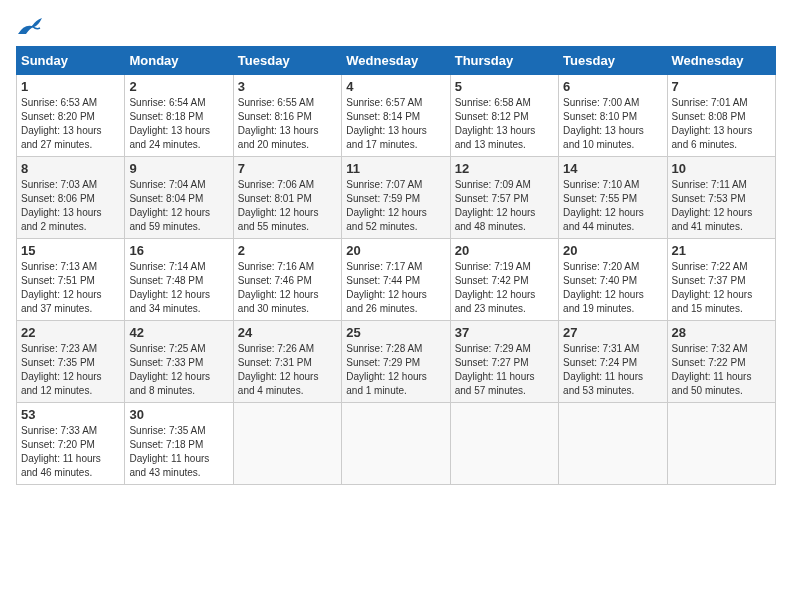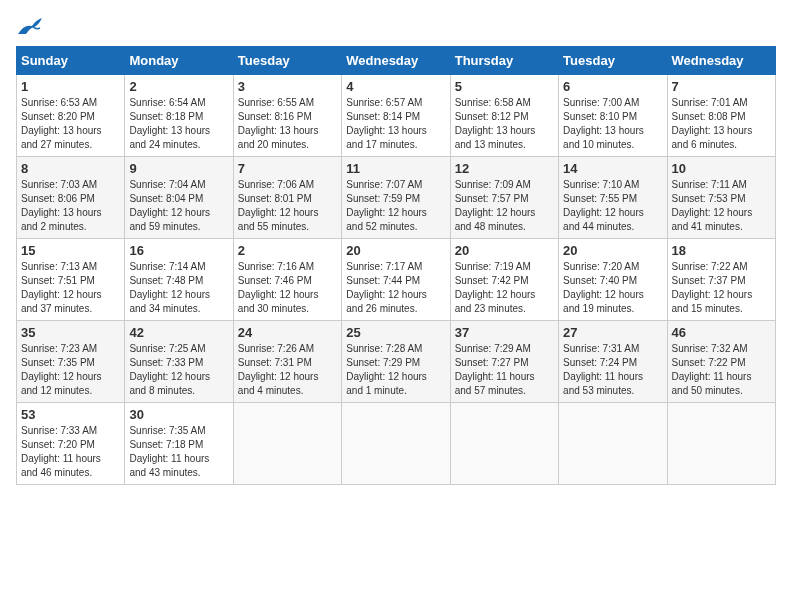--- a/index.html
+++ b/index.html
@@ -182,27 +182,27 @@
         </td>
         <td>
           <span class="day-num">20</span>
           <div class="day-info">Sunrise: 7:19 AM<br>Sunset: 7:42 PM<br>Daylight: 12 hours<br>and 23 minutes.</div>
         </td>
         <td>
           <span class="day-num">20</span>
           <div class="day-info">Sunrise: 7:20 AM<br>Sunset: 7:40 PM<br>Daylight: 12 hours<br>and 19 minutes.</div>
         </td>
         <td>
-          <span class="day-num">18</span>
+          <span class="day-num">21</span>
           <div class="day-info">Sunrise: 7:22 AM<br>Sunset: 7:37 PM<br>Daylight: 12 hours<br>and 15 minutes.</div>
         </td>
       </tr>
       <tr>
         <td>
-          <span class="day-num">35</span>
+          <span class="day-num">22</span>
           <div class="day-info">Sunrise: 7:23 AM<br>Sunset: 7:35 PM<br>Daylight: 12 hours<br>and 12 minutes.</div>
         </td>
         <td>
           <span class="day-num">42</span>
           <div class="day-info">Sunrise: 7:25 AM<br>Sunset: 7:33 PM<br>Daylight: 12 hours<br>and 8 minutes.</div>
         </td>
         <td>
           <span class="day-num">24</span>
           <div class="day-info">Sunrise: 7:26 AM<br>Sunset: 7:31 PM<br>Daylight: 12 hours<br>and 4 minutes.</div>
         </td>
@@ -212,21 +212,21 @@
         </td>
         <td>
           <span class="day-num">37</span>
           <div class="day-info">Sunrise: 7:29 AM<br>Sunset: 7:27 PM<br>Daylight: 11 hours<br>and 57 minutes.</div>
         </td>
         <td>
           <span class="day-num">27</span>
           <div class="day-info">Sunrise: 7:31 AM<br>Sunset: 7:24 PM<br>Daylight: 11 hours<br>and 53 minutes.</div>
         </td>
         <td>
-          <span class="day-num">46</span>
+          <span class="day-num">28</span>
           <div class="day-info">Sunrise: 7:32 AM<br>Sunset: 7:22 PM<br>Daylight: 11 hours<br>and 50 minutes.</div>
         </td>
       </tr>
       <tr>
         <td>
           <span class="day-num">53</span>
           <div class="day-info">Sunrise: 7:33 AM<br>Sunset: 7:20 PM<br>Daylight: 11 hours<br>and 46 minutes.</div>
         </td>
         <td>
           <span class="day-num">30</span>

